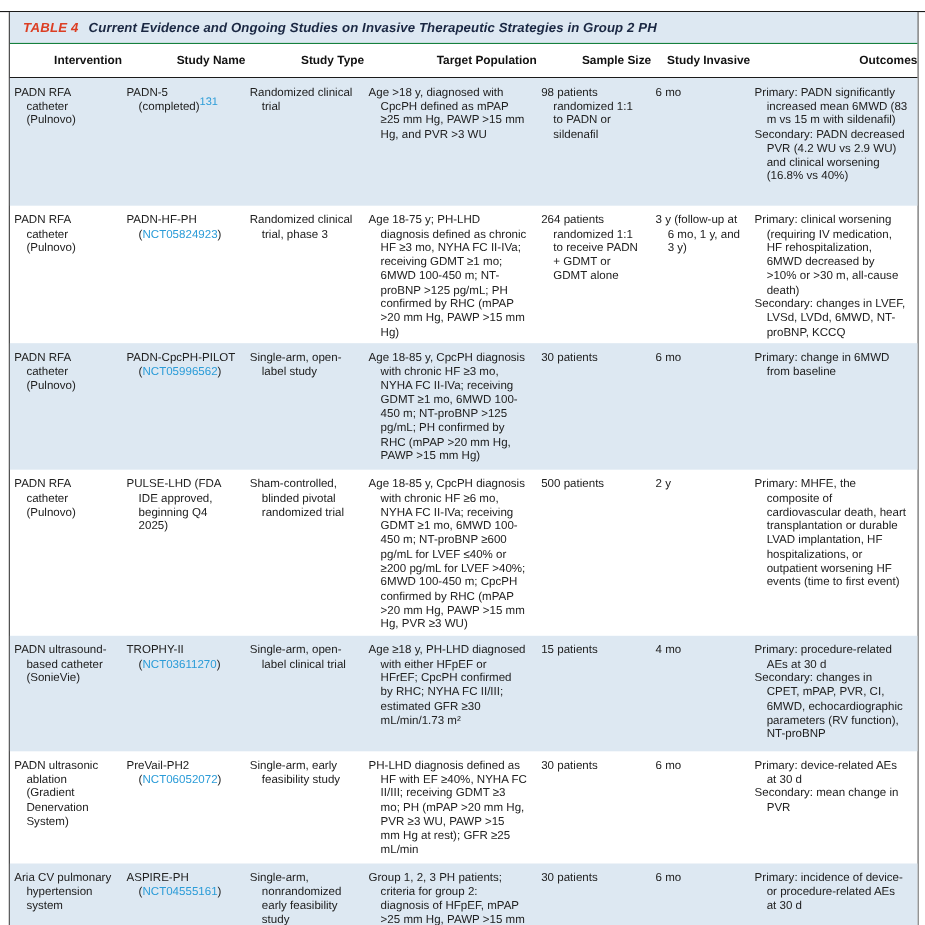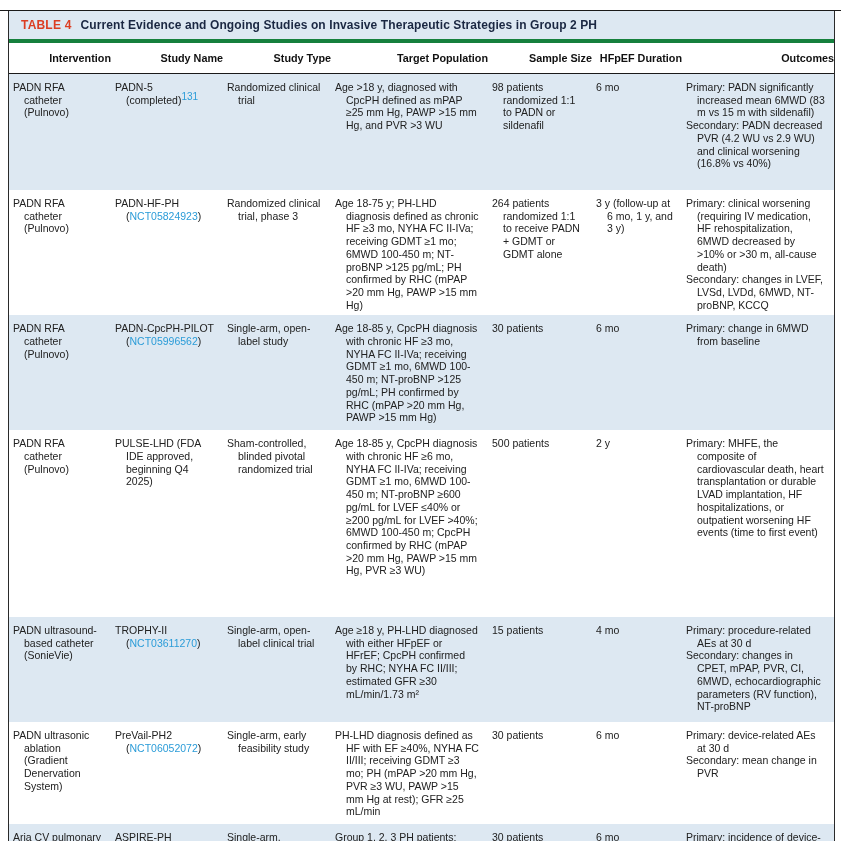--- a/index.html
+++ b/index.html
@@ -10,21 +10,21 @@
     --accent-red:#dc3e23;--title-navy:#1a2742;--row-shade:#dde8f2;--link-blue:#2b9cd8;
   }
   .top-rule{margin-top:10px;border-top:1.2px solid #1a1a1a;width:841px;}
   .table-wrap{
     margin:0 6px 0 8px;width:827px;box-sizing:border-box;
     border-left:1px solid #2a2a2a;border-right:1px solid #2a2a2a;
   }
   .title-band{
     background:var(--row-shade);
     height:28px;display:flex;align-items:center;gap:9px;
-    padding-left:12px;border-bottom:4px solid #15803d;
+    padding-left:12px;border-bottom:1px solid #15803d;font-style:italic;
   }
   .table-tag{color:var(--accent-red);font-weight:700;font-size:12px;letter-spacing:.2px;}
   .table-title{color:var(--title-navy);font-weight:700;font-size:12px;letter-spacing:.1px;}
   .grid-row{display:grid;grid-template-columns:102px 112px 108px 157px 104px 90px 152px;}
   .thead-row{height:30px;border-bottom:1.2px solid #1a1a1a;background:#fff;}
   .th{
     font-weight:700;font-size:10.8px;text-align:right;align-self:center;
     white-space:nowrap;color:#111;
   }
   .tbody{background:#fff;}
@@ -44,21 +44,21 @@
   <div class="title-band">
     <span class="table-tag">TABLE 4</span>
     <span class="table-title">Current Evidence and Ongoing Studies on Invasive Therapeutic Strategies in Group 2 PH</span>
   </div>
   <div class="grid-row thead-row">
       <div class="th">Intervention</div>
       <div class="th">Study Name</div>
       <div class="th">Study Type</div>
       <div class="th">Target Population</div>
       <div class="th">Sample Size</div>
-      <div class="th">HFpEF Duration</div>
+      <div class="th">Study Invasive</div>
       <div class="th">Outcomes</div>
     </div>
   <div class="tbody">
       <div class="grid-row trow shade" style="min-height: 116px;">
         <div class="cell">
           <p class="hang">PADN RFA catheter (Pulnovo)</p>
         </div>
         <div class="cell">
           <p class="hang">PADN-5 (completed)<sup class="ref-link">131</sup></p>
         </div>
@@ -142,21 +142,21 @@
         <div class="cell">
           <p class="hang">500 patients</p>
         </div>
         <div class="cell">
           <p class="hang">2 y</p>
         </div>
         <div class="cell">
           <p class="hang">Primary: MHFE, the composite of cardiovascular death, heart transplantation or durable LVAD implantation, HF hospitalizations, or outpatient worsening HF events (time to first event)</p>
         </div>
       </div>
-      <div class="grid-row trow shade" style="min-height: 105px; margin-top: 36px;">
+      <div class="grid-row trow shade" style="min-height: 105px;">
         <div class="cell">
           <p class="hang">PADN ultrasound-based catheter (SonieVie)</p>
         </div>
         <div class="cell">
           <p class="hang">TROPHY-II (<span class="nct-link">NCT03611270</span>)</p>
         </div>
         <div class="cell">
           <p class="hang">Single-arm, open-label clinical trial</p>
         </div>
         <div class="cell">

